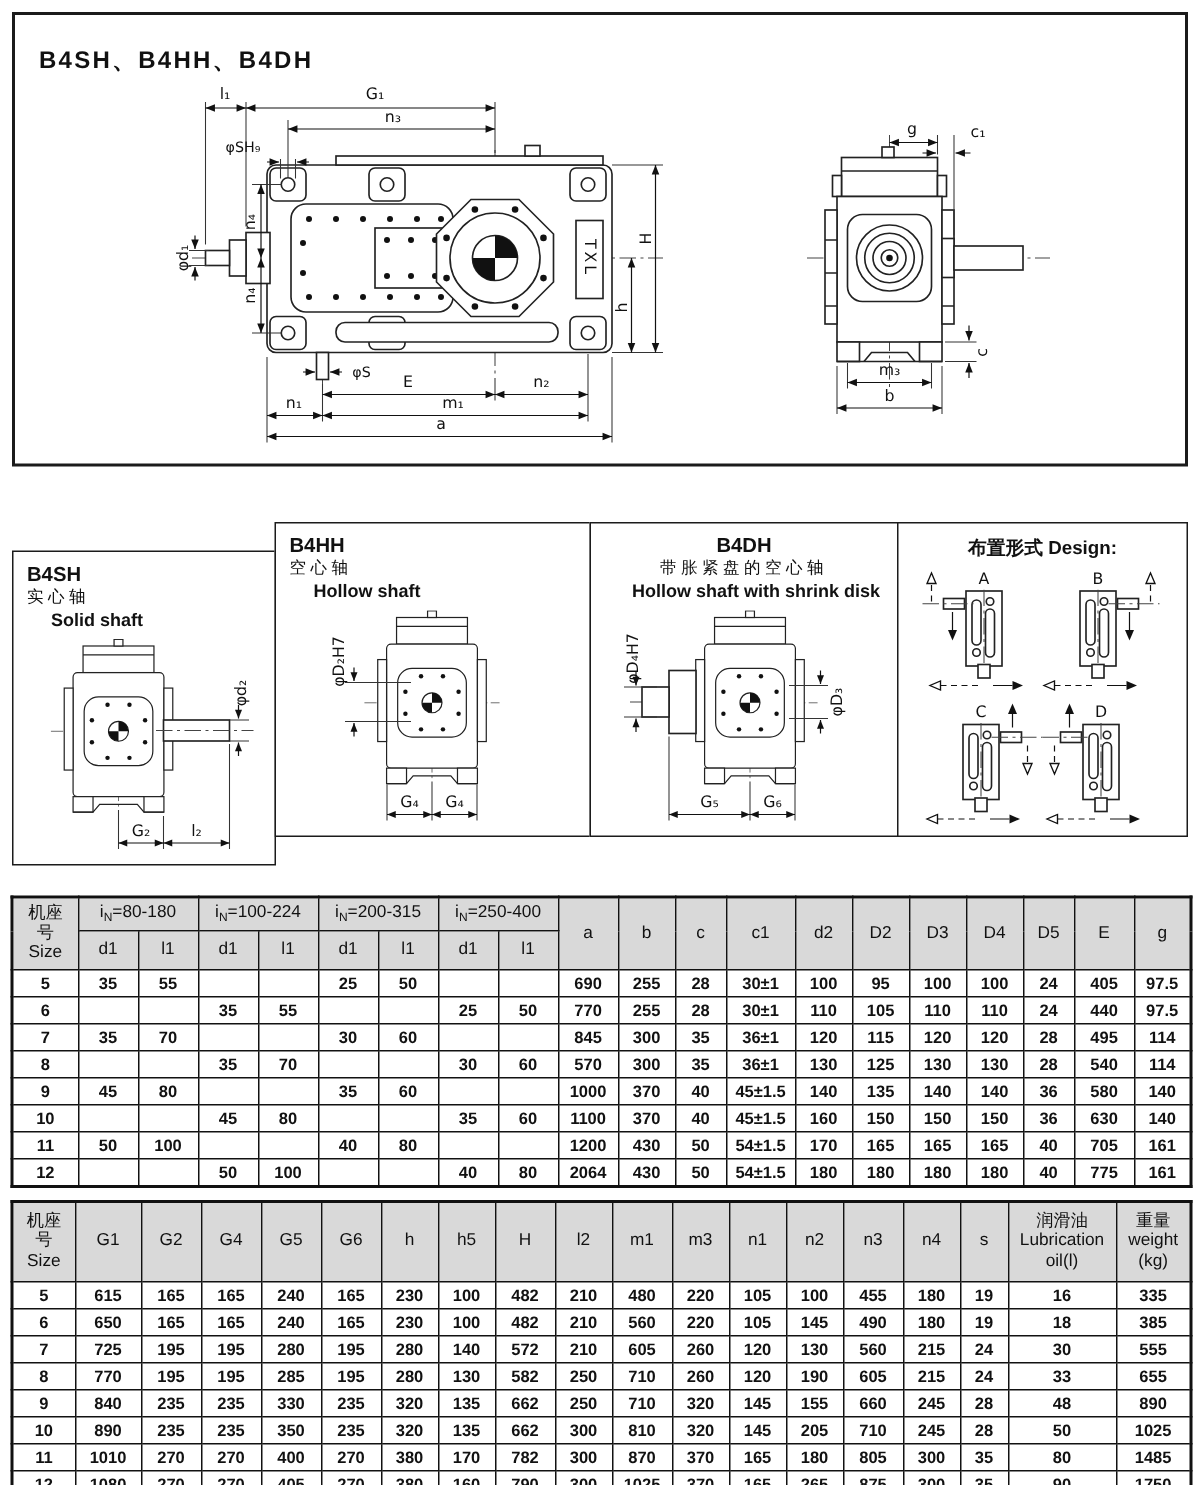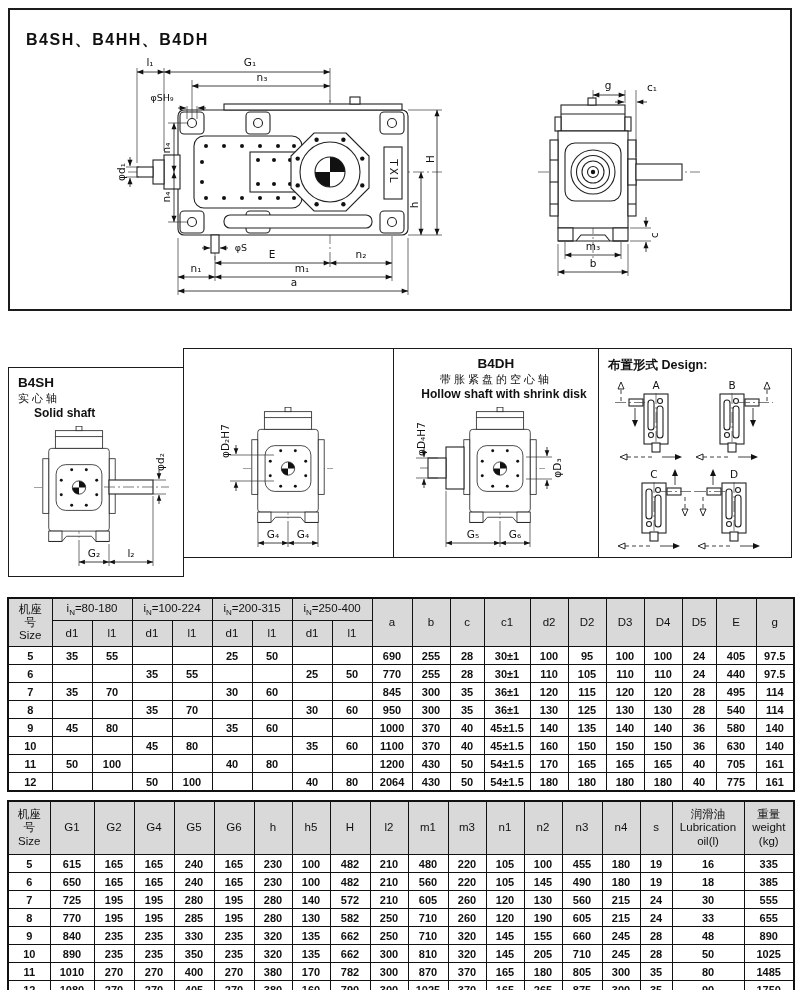--- a/index.html
+++ b/index.html
@@ -12,21 +12,21 @@
   .vbox{position:absolute;border:1.5px solid #1b1b1b;background:#fff;box-sizing:border-box;}
   #v1{left:8px;top:367px;width:176px;height:210px;}
   #v2{left:183px;top:348px;width:211px;height:210px;}
   #v3{left:393px;top:348px;width:206px;height:210px;text-align:center;}
   #v4{left:598px;top:348px;width:194px;height:210px;}
   .vhead{padding:7px 9px 0 9px;line-height:1.2;}
   .vcode{font-size:13.5px;font-weight:700;}
   .vcn{font-size:11px;letter-spacing:3px;margin-top:1px;}
   .ven{font-size:12px;font-weight:700;margin-top:1px;margin-left:16px;}
   .vdraw{position:absolute;left:0;bottom:2px;}
-  .dhead{padding:8px 9px 0 9px;font-size:12.5px;font-weight:700;}
+  .dhead{padding:8px 9px 0 9px;font-size:12.5px;font-weight:700;text-align:center;}
   
   .p{fill:none;stroke:#222;stroke-width:1.1;}
   .pf{fill:#fff;stroke:#222;stroke-width:1.1;}
   .t{stroke:#333;stroke-width:0.7;fill:none;}
   .cl{stroke:#444;stroke-width:0.7;stroke-dasharray:11 3 2 3;fill:none;}
   .d{stroke:#111;stroke-width:0.8;fill:none;}
   .dsh{stroke:#111;stroke-width:0.8;stroke-dasharray:4 3;fill:none;}
   .dl{font-family:"DejaVu Sans",sans-serif;font-size:10.5px;fill:#111;}
   .dls{font-family:"DejaVu Sans",sans-serif;font-size:9.5px;fill:#111;}
   .dot{fill:#111;}
@@ -320,20 +320,25 @@
       <line class="t" x1="100" y1="120" x2="100" y2="142"></line>
       <line class="t" x1="144" y1="72" x2="144" y2="142"></line>
       <line class="d" x1="70" y1="138" x2="100" y2="138" marker-start="url(#a2)" marker-end="url(#a2)"></line>
       <text class="dl" x="85" y="133" text-anchor="middle">G₂</text>
       <line class="d" x1="100" y1="138" x2="144" y2="138" marker-start="url(#a2)" marker-end="url(#a2)"></line>
       <text class="dl" x="122" y="133" text-anchor="middle">l₂</text>
     </svg>
   </div>
 
   <div class="vbox" id="v2">
+    <div class="vhead">
+      <div class="vcode">B4HH</div>
+      <div class="vcn">空心轴</div>
+      <div class="ven">Hollow shaft</div>
+    </div>
     <svg class="vdraw" width="206" height="150" viewBox="0 0 206 150">
       <defs>
         <marker id="a3" viewBox="0 0 10 10" refX="9" refY="5" markerWidth="8" markerHeight="6.5" orient="auto-start-reverse" markerUnits="userSpaceOnUse">
           <path d="M0,1.4 L9,5 L0,8.6 Z" fill="#111"></path>
         </marker>
       </defs>
       <use href="#gh" x="56" y="2" width="96" height="126"></use>
       <text class="dl" x="42" y="39" text-anchor="middle" transform="rotate(-90 42 36)">φD₂H7</text>
       <line class="t" x1="46" y1="50" x2="90" y2="50"></line>
       <line class="t" x1="46" y1="76" x2="90" y2="76"></line>
@@ -581,21 +586,21 @@
         <tr>
           <td>8</td>
           <td></td>
           <td></td>
           <td>35</td>
           <td>70</td>
           <td></td>
           <td></td>
           <td>30</td>
           <td>60</td>
-          <td>950</td>
+          <td>570</td>
           <td>300</td>
           <td>35</td>
           <td>36±1</td>
           <td>130</td>
           <td>125</td>
           <td>130</td>
           <td>130</td>
           <td>28</td>
           <td>540</td>
           <td>114</td>

